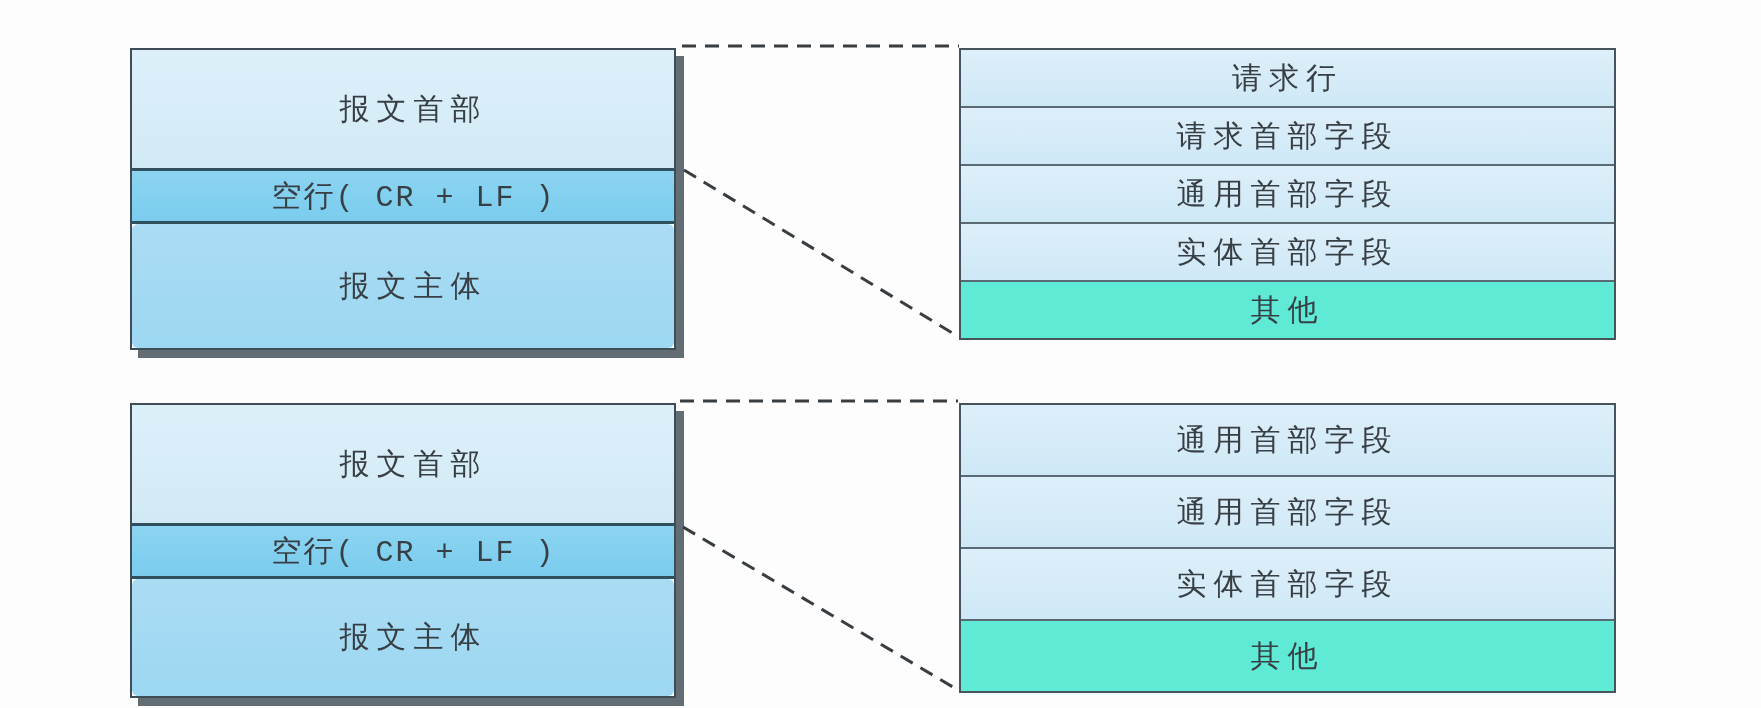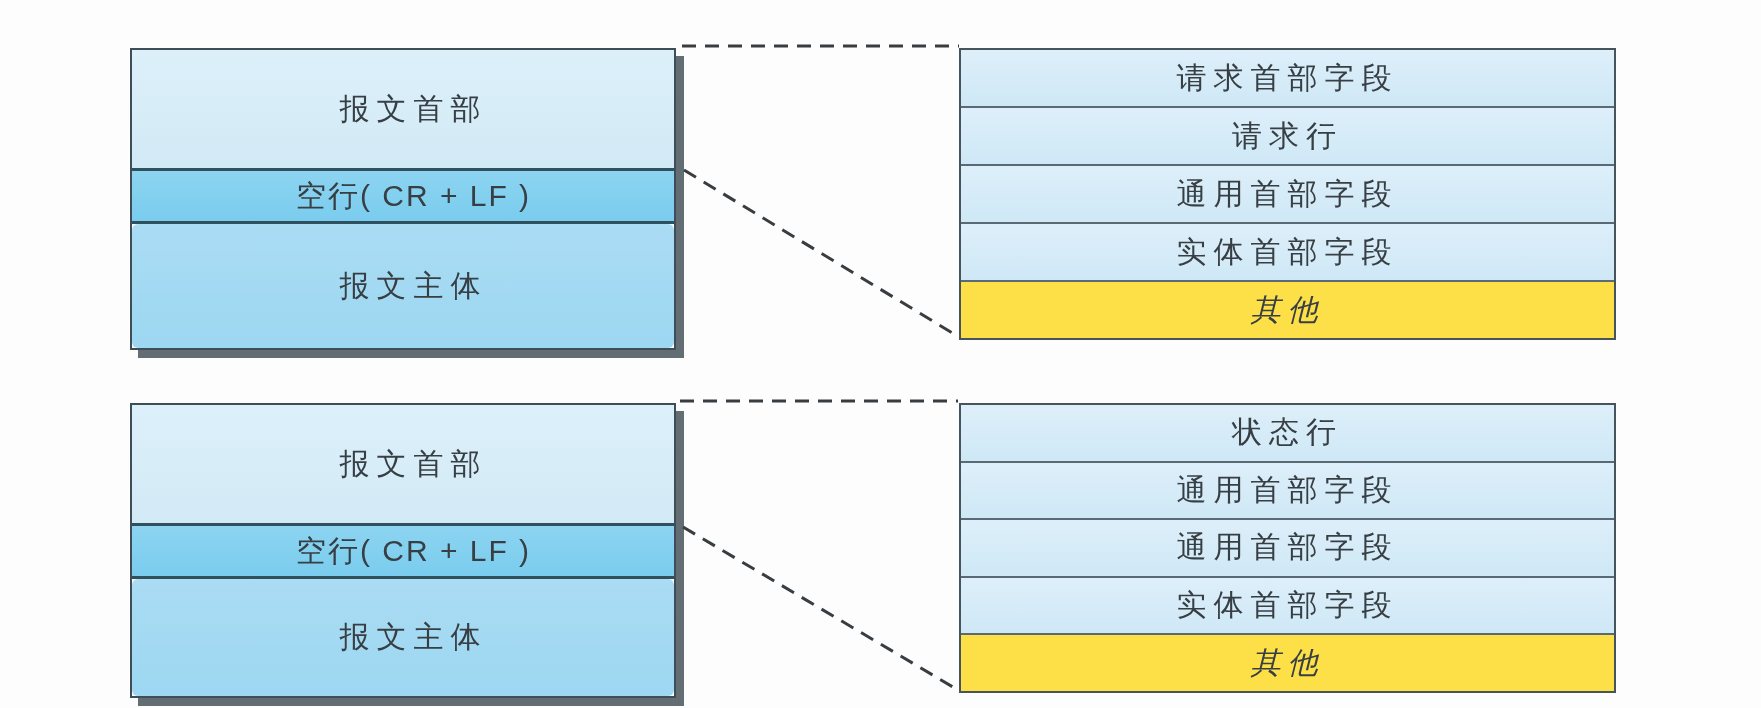--- a/index.html
+++ b/index.html
@@ -42,20 +42,21 @@
   .msg-row.header {
     height: 118px;
     background: linear-gradient(180deg, #dcf0fa 0%, #d2eaf6 100%);
   }
   .msg-row.blank {
     height: 56px;
     border-top: 3px solid #30505e;
     border-bottom: 3px solid #30505e;
     background: linear-gradient(180deg, #8cd4f1 0%, #7accee 100%);
     letter-spacing: 2px;
+    font-family: Liberation Mono, monospace;
   }
   .msg-row.body {
     flex: 1;
     background: linear-gradient(180deg, #aadcf4 0%, #9dd7f1 100%);
     border-radius: 6px;
   }
 
   
   .detail-box {
     position: absolute;
@@ -76,22 +77,21 @@
     justify-content: center;
     font-size: 30px;
     letter-spacing: 7px;
     background: linear-gradient(180deg, #ddeffa 0%, #cfe8f6 100%);
     box-sizing: border-box;
   }
   .detail-row + .detail-row {
     border-top: 2px solid #5a6a74;
   }
   .detail-row.other {
-    background: #fde047;
-    font-style: italic;
+    background: #5eead4;
   }
 
   
   .connectors {
     position: absolute;
     left: 0;
     top: 0;
     width: 1761px;
     height: 708px;
     pointer-events: none;
@@ -109,24 +109,24 @@
     <div class="msg-row blank">
       <span>空行( CR + LF )</span>
     </div>
     <div class="msg-row body">
       <span>报文主体</span>
     </div>
   </div>
 
   <div class="detail-box top">
     <div class="detail-row">
-      <span>请求首部字段</span>
+      <span>请求行</span>
     </div>
     <div class="detail-row">
-      <span>请求行</span>
+      <span>请求首部字段</span>
     </div>
     <div class="detail-row">
       <span>通用首部字段</span>
     </div>
     <div class="detail-row">
       <span>实体首部字段</span>
     </div>
     <div class="detail-row other">
       <span>其他</span>
     </div>
@@ -139,23 +139,20 @@
     <div class="msg-row blank">
       <span>空行( CR + LF )</span>
     </div>
     <div class="msg-row body">
       <span>报文主体</span>
     </div>
   </div>
 
   <div class="detail-box bottom">
     <div class="detail-row">
-      <span>状态行</span>
-    </div>
-    <div class="detail-row">
       <span>通用首部字段</span>
     </div>
     <div class="detail-row">
       <span>通用首部字段</span>
     </div>
     <div class="detail-row">
       <span>实体首部字段</span>
     </div>
     <div class="detail-row other">
       <span>其他</span>

